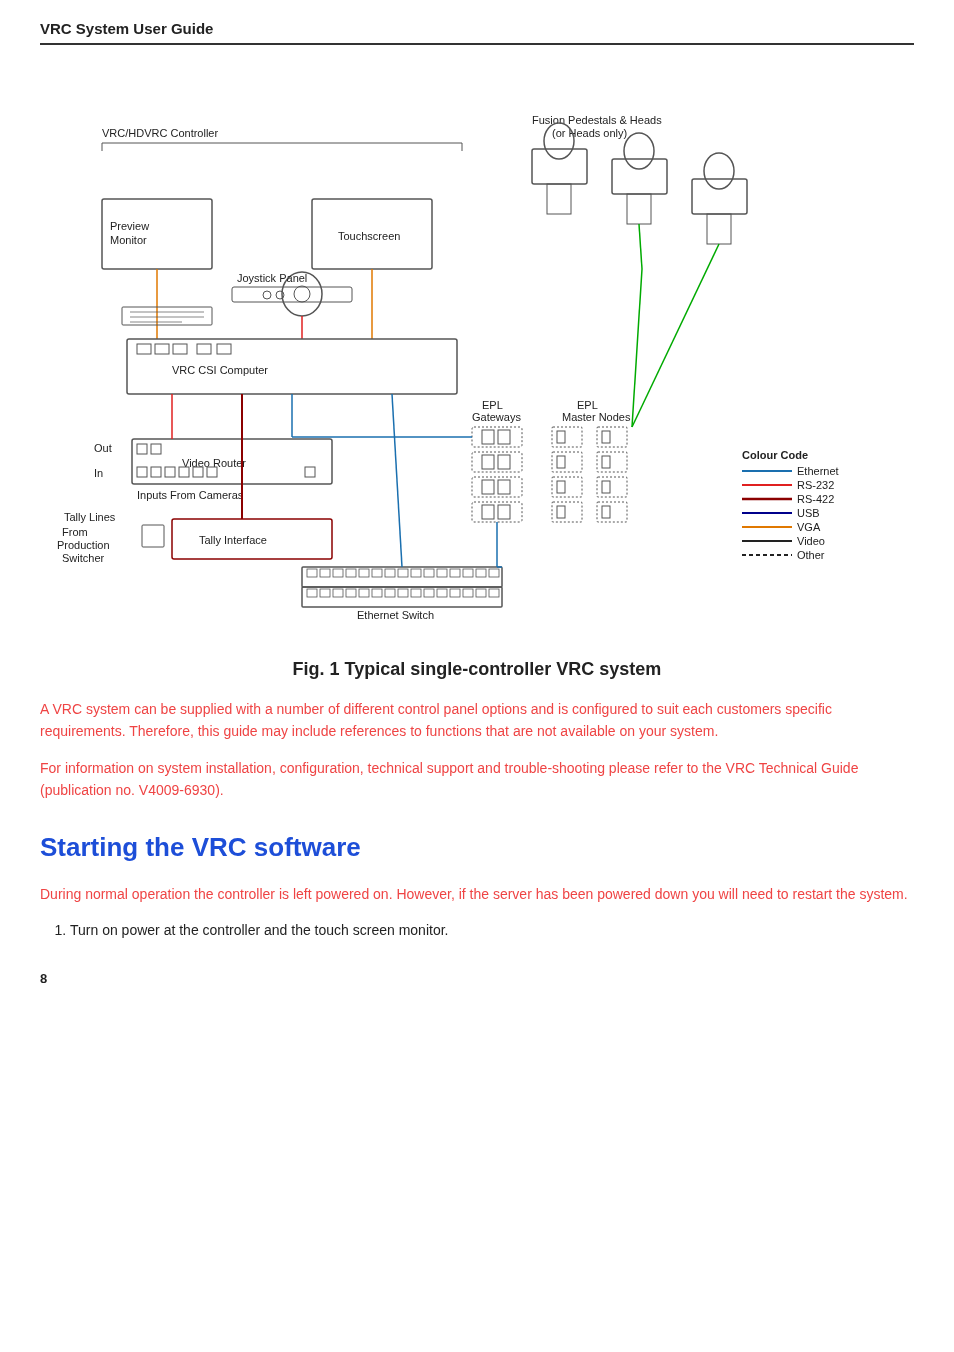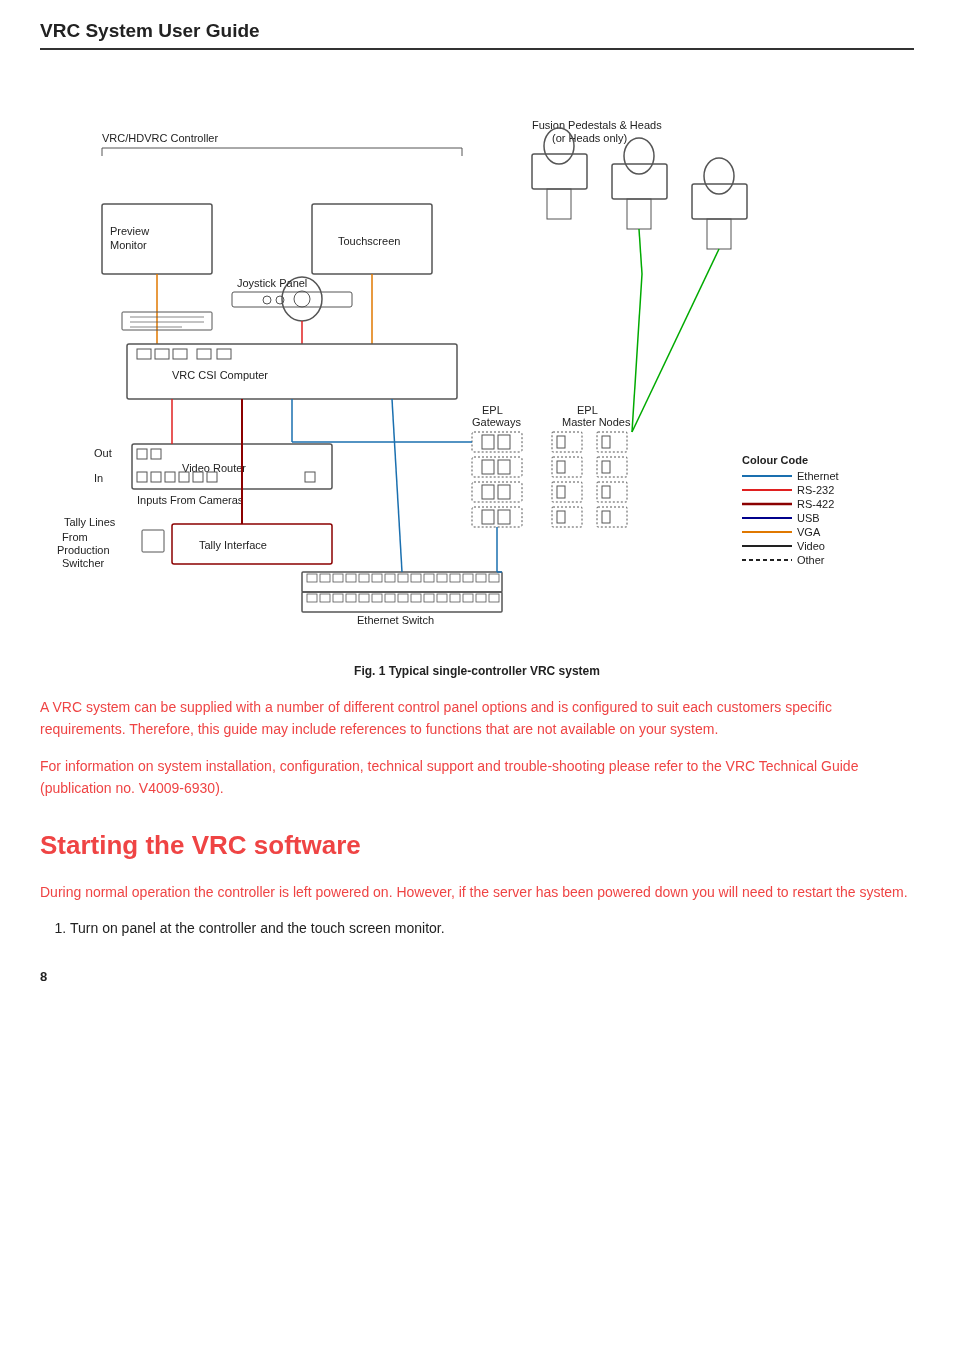--- a/index.html
+++ b/index.html
@@ -12,53 +12,53 @@
       min-height: 1352px;
       padding: 20px 40px 40px 40px;
     }
     .page-header {
       border-bottom: 2px solid #333;
       padding-bottom: 6px;
       margin-bottom: 24px;
     }
     .page-header-title {
       font-weight: bold;
-      font-size: 19px;
+      font-size: 15px;
     }
     .diagram-container {
       position: relative;
       width: 870px;
       height: 580px;
       margin: 0 auto 10px auto;
       background: #fff;
     }
     
     .diagram-svg {
       width: 100%;
       height: 100%;
     }
     .fig-caption {
       text-align: center;
       font-weight: bold;
-      font-size: 12px;
+      font-size: 18px;
       margin-bottom: 18px;
     }
     .body-text {
       font-size: 14px;
       line-height: 1.6;
       margin-bottom: 14px;
       color: #ef4444;
     }
     .section-divider {
       margin: 30px 0 10px 0;
     }
     .section-title {
       font-size: 26px;
       font-weight: bold;
-      color: #ef4444;
+      color: #1d4ed8;
       margin-bottom: 20px;
     }
     .numbered-list {
       margin-left: 30px;
       font-size: 14px;
       line-height: 1.6;
     }
     .numbered-list li {
       margin-bottom: 8px;
     }
@@ -285,16 +285,16 @@
 <p class="body-text">A VRC system can be supplied with a number of different control panel options and is configured to suit each customers specific requirements. Therefore, this guide may include references to functions that are not available on your system.</p>
 <p class="body-text">For information on system installation, configuration, technical support and trouble-shooting please refer to the VRC Technical Guide (publication no. V4009-6930).</p>
 
 <div class="section-divider"></div>
 
 <h2 class="section-title">Starting the VRC software</h2>
 
 <p class="body-text">During normal operation the controller is left powered on. However, if the server has been powered down you will need to restart the system.</p>
 
 <ol class="numbered-list">
-  <li>Turn on panel at the controller and the touch screen monitor.</li>
+  <li>Turn on power at the controller and the touch screen monitor.</li>
 </ol>
 
 <p class="page-number">8</p>
 
 </body></html>

